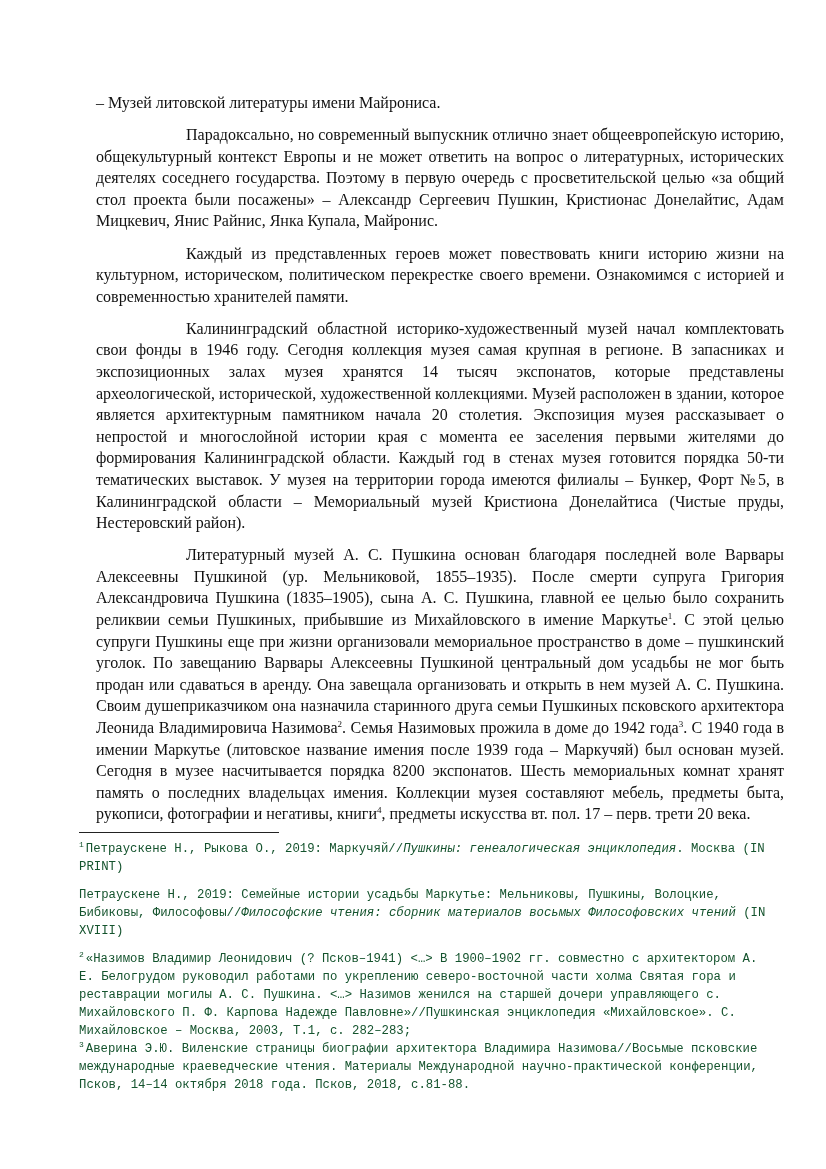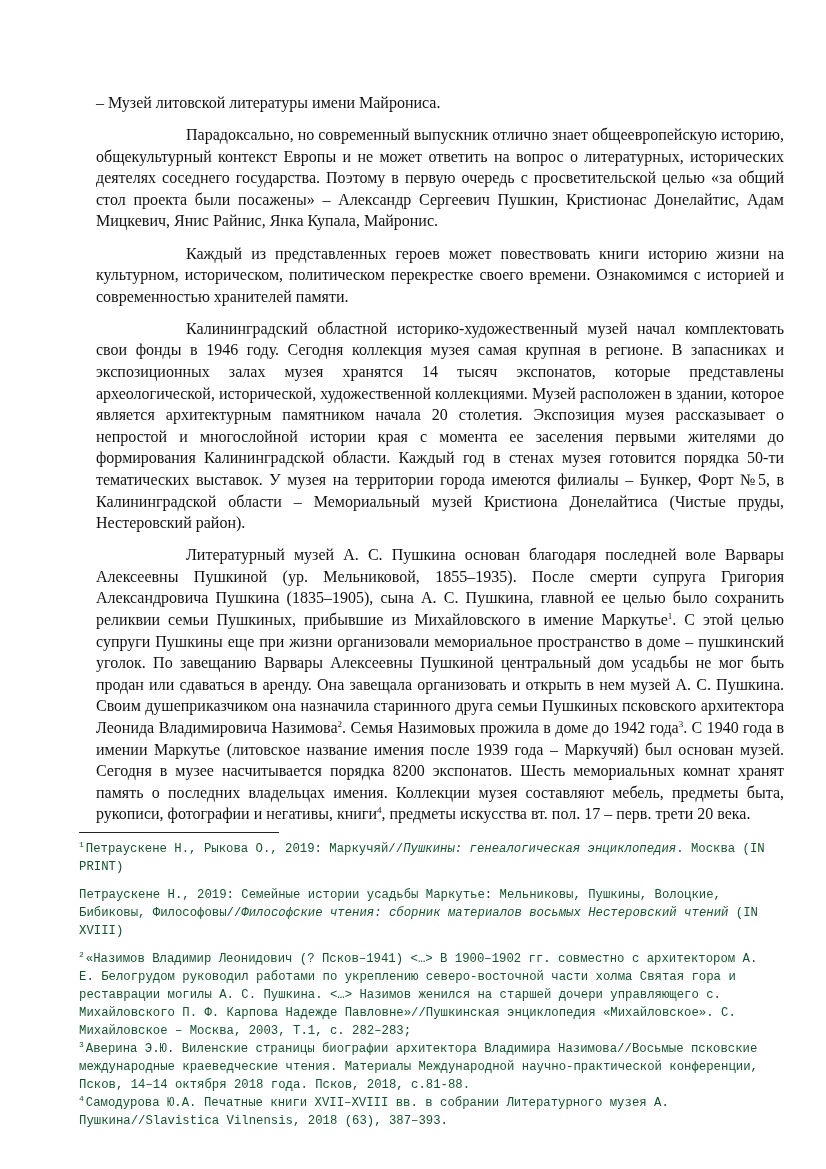--- a/index.html
+++ b/index.html
@@ -86,20 +86,19 @@
   <p class="para">Калининградский областной историко-художественный музей начал комплектовать свои фонды в 1946 году. Сегодня коллекция музея самая крупная в регионе. В запасниках и экспозиционных залах музея хранятся 14 тысяч экспонатов, которые представлены археологической, исторической, художественной коллекциями. Музей расположен в здании, которое является архитектурным памятником начала 20 столетия. Экспозиция музея рассказывает о непростой и многослойной истории края с момента ее заселения первыми жителями до формирования Калининградской области. Каждый год в стенах музея готовится порядка 50-ти тематических выставок. У музея на территории города имеются филиалы – Бункер, Форт №5, в Калининградской области – Мемориальный музей Кристиона Донелайтиса (Чистые пруды, Нестеровский район).</p>
 
   <p class="para"><span>Литературный музей А. С. Пушкина основан благодаря последней воле Варвары Алексеевны Пушкиной (ур. Мельниковой, 1855–1935). После смерти супруга Григория Александровича Пушкина (1835–1905), сына А. С. Пушкина, главной ее целью было сохранить реликвии семьи Пушкиных, прибывшие из Михайловского в имение Маркутье</span><sup>1</sup><span>. С этой целью супруги Пушкины еще при жизни организовали мемориальное пространство в доме – пушкинский уголок. По завещанию Варвары Алексеевны Пушкиной центральный дом усадьбы не мог быть продан или сдаваться в аренду. Она завещала организовать и открыть в нем музей А. С. Пушкина. Своим душеприказчиком она назначила старинного друга семьи Пушкиных псковского архитектора Леонида Владимировича Назимова</span><sup>2</sup><span>. Семья Назимовых прожила в доме до 1942 года</span><sup>3</sup><span>. С 1940 года в имении Маркутье (литовское название имения после 1939 года – Маркучяй) был основан музей. Сегодня в музее насчитывается порядка 8200 экспонатов. Шесть мемориальных комнат хранят память о последних владельцах имения. Коллекции музея составляют мебель, предметы быта, рукописи, фотографии и негативы, книги</span><sup>4</sup><span>, предметы искусства вт. пол. 17 – перв. трети 20 века.</span></p>
 </div>
 
 <div class="fn-sep"></div>
 
 <div class="footnotes">
   <p class="fn gap-after"><span class="fn-mark">1</span><span>Петраускене Н., Рыкова О., 2019: Маркучяй//</span><em>Пушкины: генеалогическая энциклопедия</em><span>. Москва (IN PRINT)</span></p>
 
-  <p class="fn gap-after"><span>Петраускене Н., 2019: Семейные истории усадьбы Маркутье: Мельниковы, Пушкины, Волоцкие, Бибиковы, Философовы//</span><em>Философские чтения: сборник материалов восьмых Нестеровский чтений</em><span> (IN XVIII)</span></p>
+  <p class="fn gap-after"><span>Петраускене Н., 2019: Семейные истории усадьбы Маркутье: Мельниковы, Пушкины, Волоцкие, Бибиковы, Философовы//</span><em>Философские чтения: сборник материалов восьмых Философовских чтений</em><span> (IN XVIII)</span></p>
 
   <p class="fn"><span class="fn-mark">2</span><span>«Назимов Владимир Леонидович (? Псков–1941) &lt;…&gt; В 1900–1902 гг. совместно с архитектором А. Е. Белогрудом руководил работами по укреплению северо-восточной части холма Святая гора и реставрации могилы А. С. Пушкина. &lt;…&gt; Назимов женился на старшей дочери управляющего с. Михайловского П. Ф. Карпова Надежде Павловне»//Пушкинская энциклопедия «Михайловское». С. Михайловское – Москва, 2003, Т.1, с. 282–283;</span></p>
 
   <p class="fn"><span class="fn-mark">3</span><span>Аверина Э.Ю. Виленские страницы биографии архитектора Владимира Назимова//Восьмые псковские международные краеведческие чтения. Материалы Международной научно-практической конференции, Псков, 14–14 октября 2018 года. Псков, 2018, с.81-88.</span></p>
 
-  <p class="fn"><span class="fn-mark">4</span><span>Самодурова Ю.А. Печатные книги XVII–XVIII вв. в собрании Литературного музея А. Пушкина//Slavistica Vilnensis, 2018 (63), 387–393.</span></p>
 </div>
 
 </body></html>

